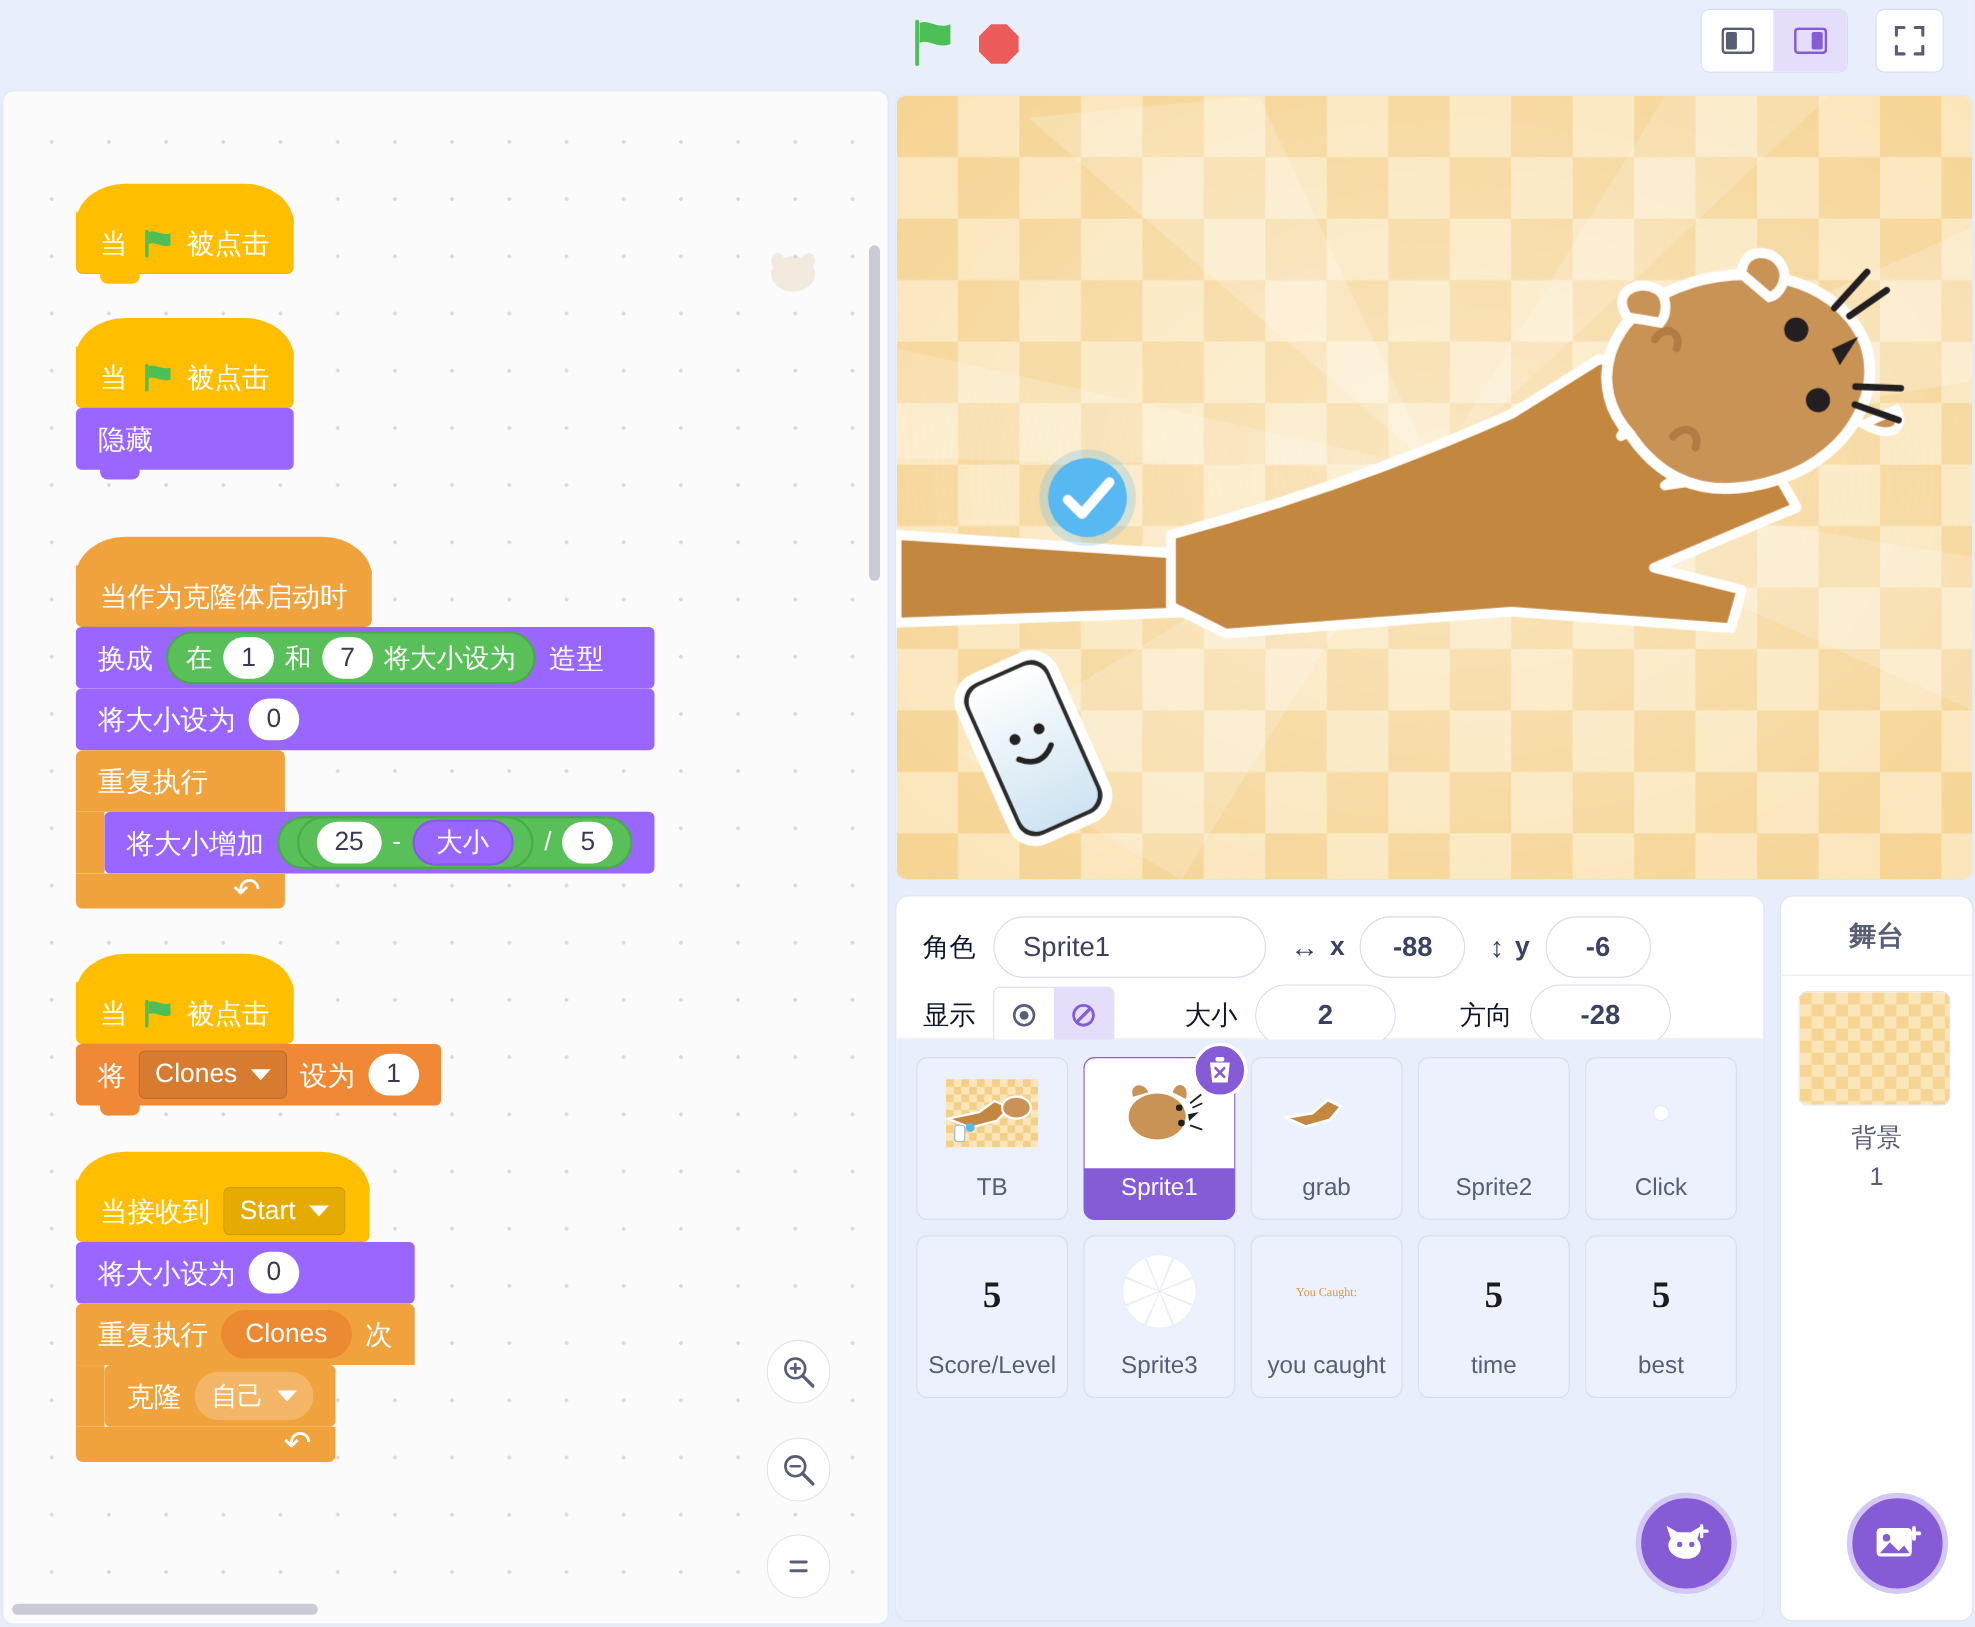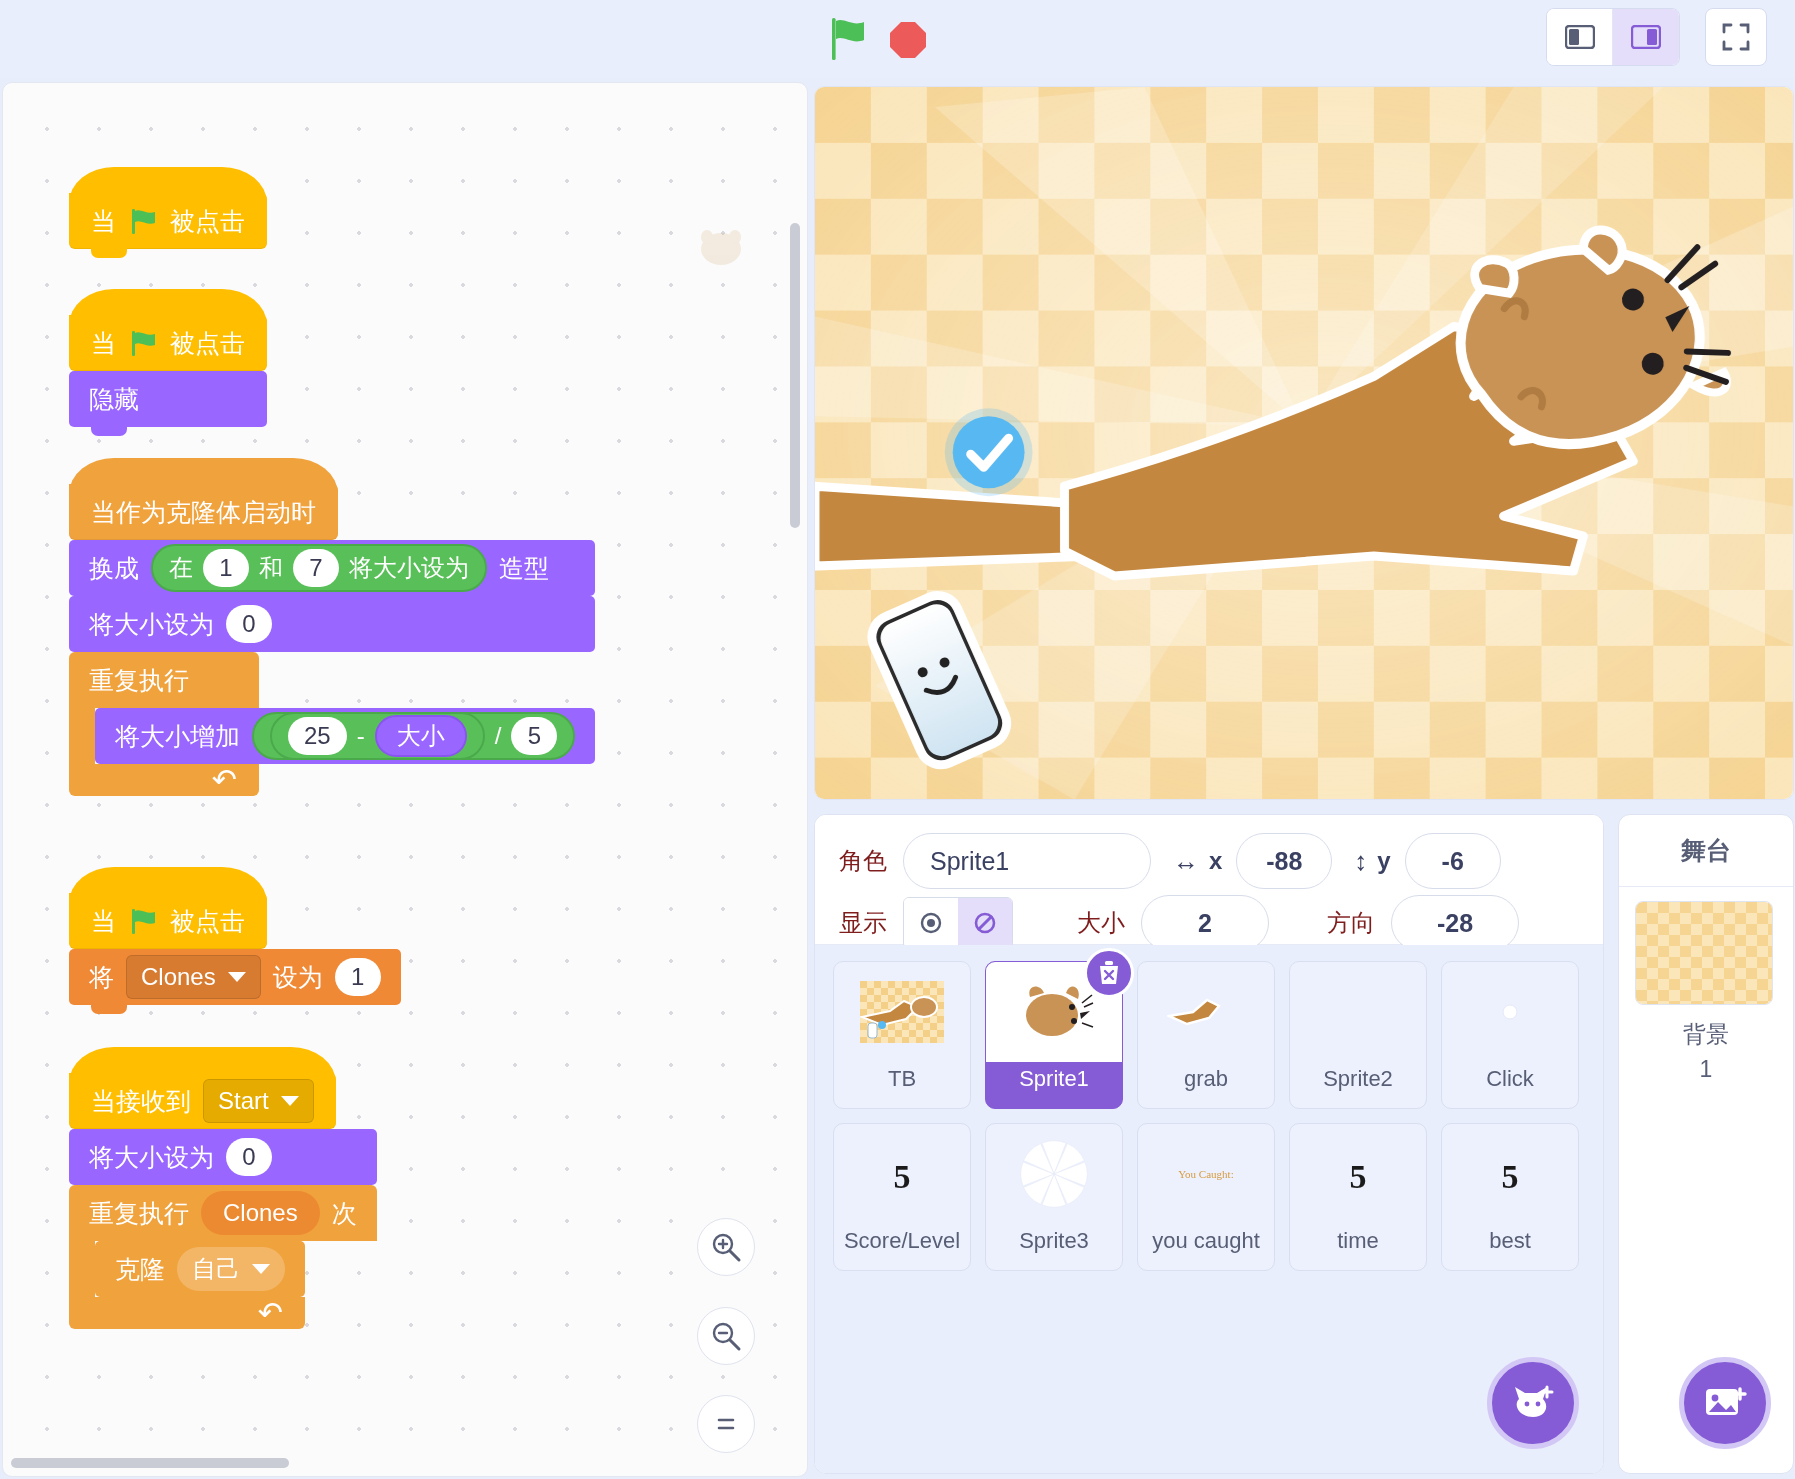--- a/index.html
+++ b/index.html
@@ -157,21 +157,21 @@
     position: absolute; left: 814px; top: 814px; width: 790px; height: 660px;
     background: #fff; border-radius: 12px; border: 1px solid #dde3f3;
     overflow: hidden;
   }
   #sprite-info {
     position: absolute; left: 0; top: 0; width: 100%; height: 130px;
     background: #fff; border-bottom: 1px solid #e6eaf6;
     padding: 18px 24px;
   }
   .info-row { display: flex; align-items: center; height: 56px; gap: 0; }
-  .info-label { color: #7f1d1d; font-size: 24px; margin-right: 16px; }
+  .info-label { color: #0f172a; font-size: 24px; margin-right: 16px; }
   .pill-input {
     background: #fff; border: 1px solid #d7dcea; border-radius: 30px;
     height: 56px; display: flex; align-items: center; justify-content: center;
     color: #3b4162; font-size: 25px; font-weight: bold; cursor: text;
   }
   #name-input { width: 248px; justify-content: flex-start; padding-left: 26px; font-weight: normal; }
   .num-input { width: 96px; }
   .axis-icon { color: #3b4162; font-size: 26px; margin: 0 10px 0 22px; }
   .axis-letter { color: #3b4162; font-size: 24px; font-weight: bold; margin-right: 14px; }
   .vis-group { display: flex; border: 1px solid #d7dcea; border-radius: 6px; overflow: hidden; height: 52px; }
@@ -303,21 +303,21 @@
       </svg>
       <span>被点击</span>
     </div>
     <div style="height:0;"></div>
     <div class="blk looks" style="margin-top:0; display:flex;">
       <span>隐藏</span>
       <span class="notch"></span>
     </div>
   </div>
 
-  <div class="script" style="left:66px; top:401px;">
+  <div class="script" style="left:66px; top:431px;">
     <div class="hat control">
       <span>当作为克隆体启动时</span>
     </div>
     
     <div class="blk looks" style="display:flex;">
       <span>换成</span>
       <span class="green-op">
         <span>在</span>
         <span class="oval">1</span>
         <span>和</span>

